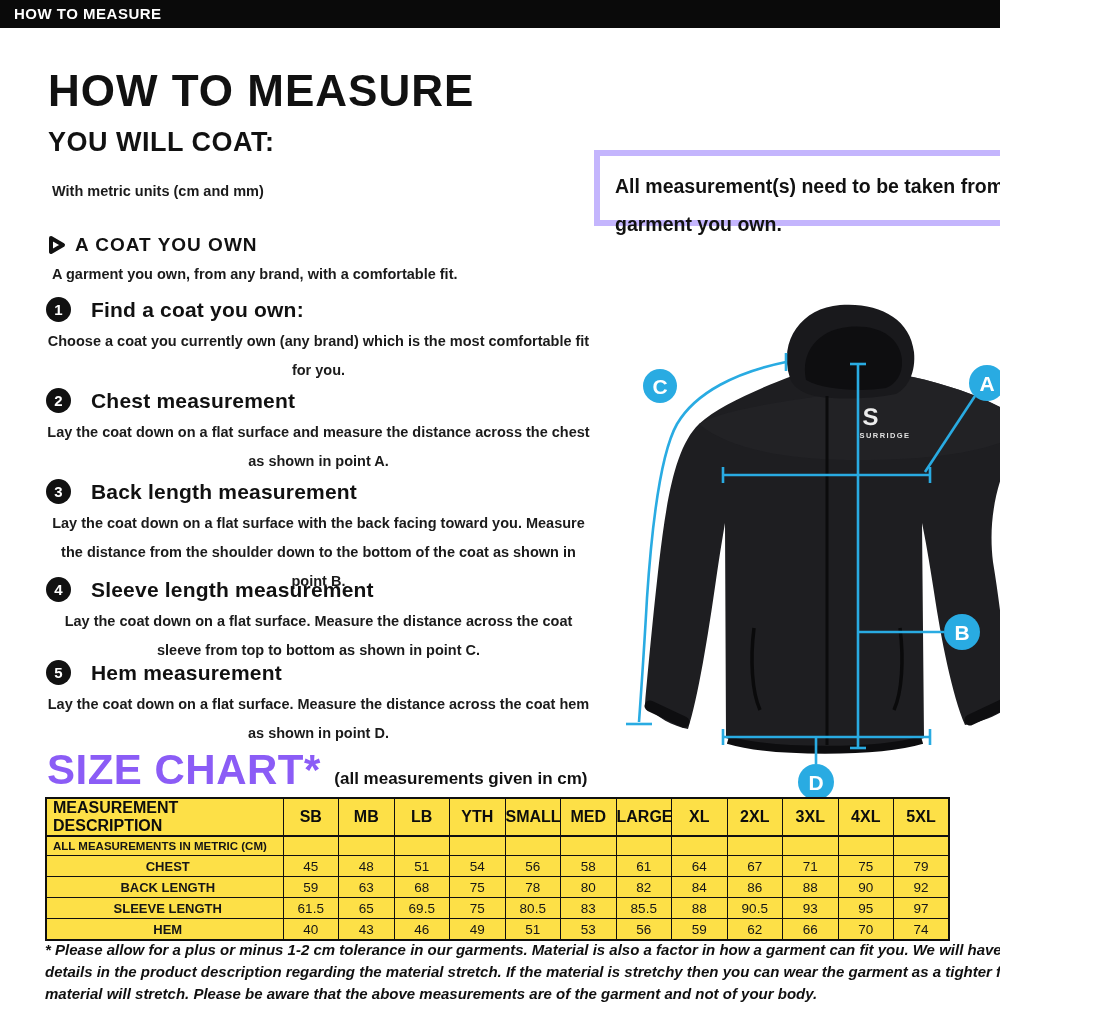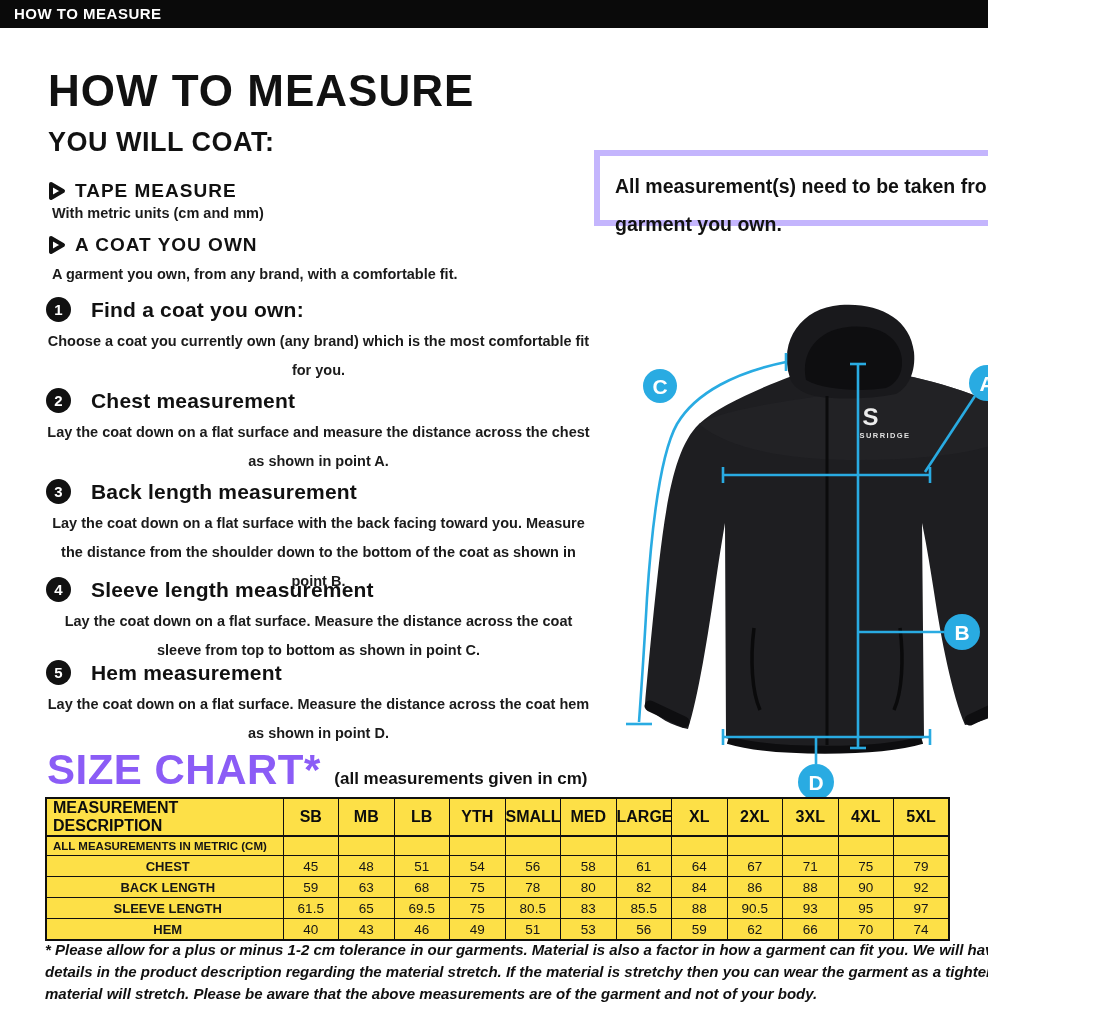--- a/index.html
+++ b/index.html
@@ -1,17 +1,17 @@
 <!DOCTYPE html>
 <html><head>
 <meta charset="utf-8">
 <style>
   html,body{margin:0;padding:0;background:#fff;}
   #canvas{position:relative;width:988px;height:1013px;background:#fff;overflow:hidden;
-          font-family:"Liberation Sans",sans-serif;color:#151515;}
+          font-family:"Liberation Sans",sans-serif;color:#151515;padding-left:12px;}
 
   
   .topbar{position:absolute;left:0;top:0;width:1120px;height:28px;background:#0a0a0a;}
   .topbar-title{position:absolute;left:14px;top:0;line-height:28px;color:#fff;
                 font-size:15px;font-weight:800;letter-spacing:.5px;}
   .brand{position:absolute;right:10px;top:1px;width:44px;text-align:center;color:#fff;}
   .brand-s{font-size:14px;font-weight:800;line-height:15px;transform:skewX(-6deg);}
   .brand-name{font-size:6px;font-weight:700;letter-spacing:.6px;line-height:7px;}
 
   
@@ -72,26 +72,20 @@
     <div class="brand">
       <div class="brand-s">S</div>
       <div class="brand-name">SURRIDGE</div>
     </div>
   </div>
 
   <div class="h1">HOW TO MEASURE</div>
   <div class="h2">YOU WILL COAT:</div>
 
   <div class="req" id="req-0">
-    <div class="req-row">
-      <svg width="18" height="20" viewBox="0 0 18 20">
-        <path d="M3 3 L15 10 L3 17 Z" fill="#fff" stroke="#111" stroke-width="4" stroke-linejoin="round"></path>
-      </svg>
-      <span class="req-label">TAPE MEASURE</span>
-    </div>
     <div class="req-desc">With metric units (cm and mm)</div>
   </div>
   <div class="req" id="req-1">
     <div class="req-row">
       <svg width="18" height="20" viewBox="0 0 18 20">
         <path d="M3 3 L15 10 L3 17 Z" fill="#fff" stroke="#111" stroke-width="4" stroke-linejoin="round"></path>
       </svg>
       <span class="req-label">A COAT YOU OWN</span>
     </div>
     <div class="req-desc">A garment you own, from any brand, with a comfortable fit.</div>

